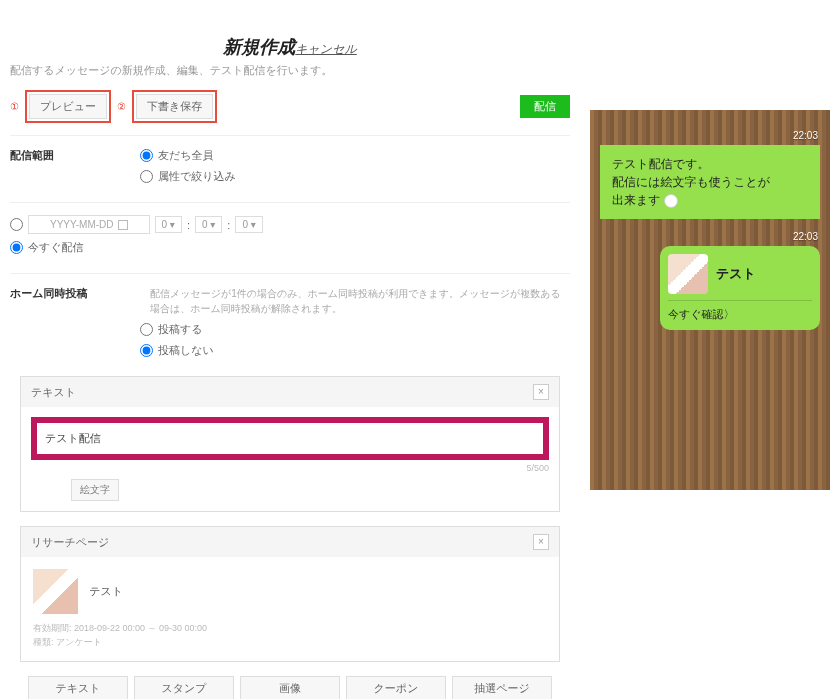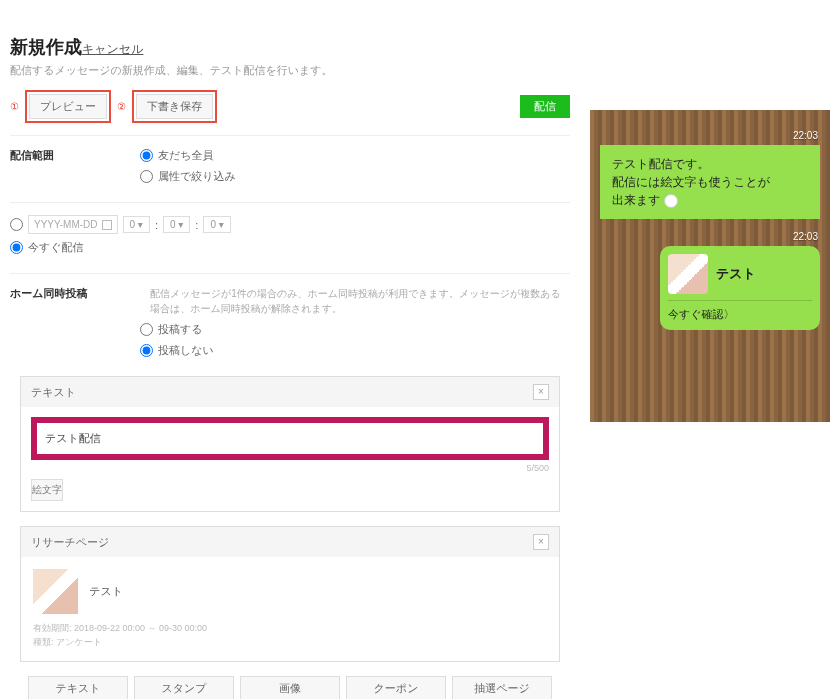--- a/index.html
+++ b/index.html
@@ -1,61 +1,61 @@
 <!DOCTYPE html>
 <html><head>
 <meta charset="utf-8">
 <style>
 * { box-sizing: border-box; margin: 0; padding: 0; }
 body { font-family: "Hiragino Sans", "Meiryo", sans-serif; font-size: 12px; background: #fff; width: 840px; }
 .wrapper { display: flex; gap: 20px; padding: 10px; }
 .left { flex: 1; }
 .right { width: 240px; margin-top: 100px; }
 
-.header-row { display: flex; justify-content: flex-start; align-items: baseline; }
+.header-row { display: flex; justify-content: center; align-items: baseline; font-style: italic; }
 .page-title { font-size: 18px; font-weight: bold; color: #222; }
 .cancel-link { font-size: 12px; color: #555; text-decoration: underline; cursor: pointer; margin-top: 31px; }
 .subtitle { font-size: 11px; color: #999; margin: 4px 0 12px; }
 
 .top-actions { display: flex; align-items: center; gap: 6px; margin-bottom: 12px; }
 .num-badge { color: #e74c3c; font-size: 10px; }
 .btn-small { padding: 4px 10px; font-size: 11px; border: 1px solid #ddd; background: #f7f7f7; color: #666; cursor: pointer; }
 .redbox { border: 2px solid #e74c3c; padding: 2px; display: inline-block; }
 .btn-green { padding: 4px 14px; background: #1bbc1b; color: #fff; border: none; font-size: 11px; cursor: pointer; }
 .spacer { flex: 1; }
 
 .section { border-top: 1px solid #eee; padding: 12px 0; }
 .section-row { display: flex; gap: 20px; }
 .section-label { width: 110px; font-size: 11px; color: #333; font-weight: 600; flex-shrink: 0; }
 .section-body { flex: 1; font-size: 11px; color: #666; }
 .radio-row { display: flex; align-items: center; gap: 5px; margin-bottom: 6px; }
 .hint { font-size: 10px; color: #aaa; line-height: 1.5; margin-bottom: 6px; margin-left: 10px; }
 
-.fake-input { border: 1px solid #ddd; padding: 3px 5px; font-size: 10px; color: #aaa; background: #fff; display: inline-flex; align-items: center; gap: 4px; }
+.fake-input { border: 1px solid #ddd; padding: 3px 21px; font-size: 10px; color: #aaa; background: #fff; display: inline-flex; align-items: center; gap: 4px; }
 .cal-icon { width: 10px; height: 10px; display: inline-block; border: 1px solid #bbb; }
 .sel { border: 1px solid #ddd; padding: 2px 6px; font-size: 10px; color: #999; background: #fff; }
 
 .panel { border: 1px solid #ddd; margin: 0 10px 14px; }
 .panel-head { background: #f5f5f5; padding: 7px 10px; font-size: 11px; color: #666; display: flex; justify-content: space-between; align-items: center; }
 .close-x { width: 16px; height: 16px; border: 1px solid #ccc; background: #fff; color: #999; font-size: 10px; line-height: 14px; text-align: center; cursor: pointer; }
 .panel-body { padding: 10px; }
 .textarea-box { border: 6px solid #be185d; padding: 8px; font-size: 11px; color: #444; min-height: 30px; }
 .char-count { text-align: right; font-size: 9px; color: #bbb; margin-top: 3px; }
-.emoji-btn { border: 1px solid #ddd; background: #f7f7f7; padding: 3px 0; font-size: 10px; color: #777; cursor: pointer; margin-top: 6px; }
+.emoji-btn { border: 1px solid #ddd; background: #f7f7f7; padding: 3px 8px; font-size: 10px; color: #777; cursor: pointer; margin-top: 6px; margin-left: 40px; }
 
 .research-body { padding: 12px; }
 .thumb { width: 45px; height: 45px; background: linear-gradient(135deg,#f5e0d0 40%,#fff 40%,#fff 60%,#e8c0b0 60%); display: inline-block; vertical-align: middle; }
 .research-title { display: inline-block; vertical-align: middle; margin-left: 8px; font-size: 11px; color: #555; }
 .research-meta { font-size: 9px; color: #bbb; margin-top: 8px; line-height: 1.5; }
 
 .btn-grid { display: flex; flex-wrap: wrap; gap: 6px; justify-content: center; padding: 0 12px; }
 .btn-grid .btn-small { width: 100px; text-align: center; }
 
 
-.phone { background: repeating-linear-gradient(90deg,#9c7248,#9c7248 4px,#8a6340 4px,#8a6340 8px,#7d5a3a 8px,#7d5a3a 12px); padding: 20px 10px; height: 312px; }
+.phone { background: repeating-linear-gradient(90deg,#9c7248,#9c7248 4px,#8a6340 4px,#8a6340 8px,#7d5a3a 8px,#7d5a3a 12px); padding: 20px 10px; height: 380px; }
 .chat-time { text-align: right; color: #fff; font-size: 10px; margin-bottom: 4px; padding-right: 2px; text-shadow: 0 1px 1px rgba(0,0,0,0.4); }
 .bubble { background: #96e04d; border-radius: 0; padding: 10px 12px; color: #222; font-size: 12px; line-height: 1.5; margin-bottom: 12px; position: relative; }
 .bubble:after { content: ""; position: absolute; right: -6px; top: 10px; border: 6px solid transparent; border-left-color: #96e04d; }
 .card { background: #96e04d; border-radius: 10px; padding: 8px; width: 160px; margin-left: auto; position: relative; }
 .card:after { content: ""; position: absolute; right: -6px; top: 10px; border: 6px solid transparent; border-left-color: #96e04d; }
 .card-top { display: flex; align-items: center; gap: 8px; margin-bottom: 6px; }
 .card-thumb { width: 40px; height: 40px; background: linear-gradient(135deg,#f5e0d0 40%,#fff 40%,#fff 60%,#e8c0b0 60%); border-radius: 4px; }
 .card-title { font-size: 13px; font-weight: bold; color: #222; }
 .card-btn { border-top: 1px solid rgba(0,0,0,0.15); padding-top: 6px; display: flex; justify-content: flex-start; align-items: center; font-size: 11px; color: #222; cursor: pointer; }
 .emoji-face { display: inline-block; width: 14px; height: 14px; background: #fff; border-radius: 50%; border: 1px solid #ccc; vertical-align: middle; }

